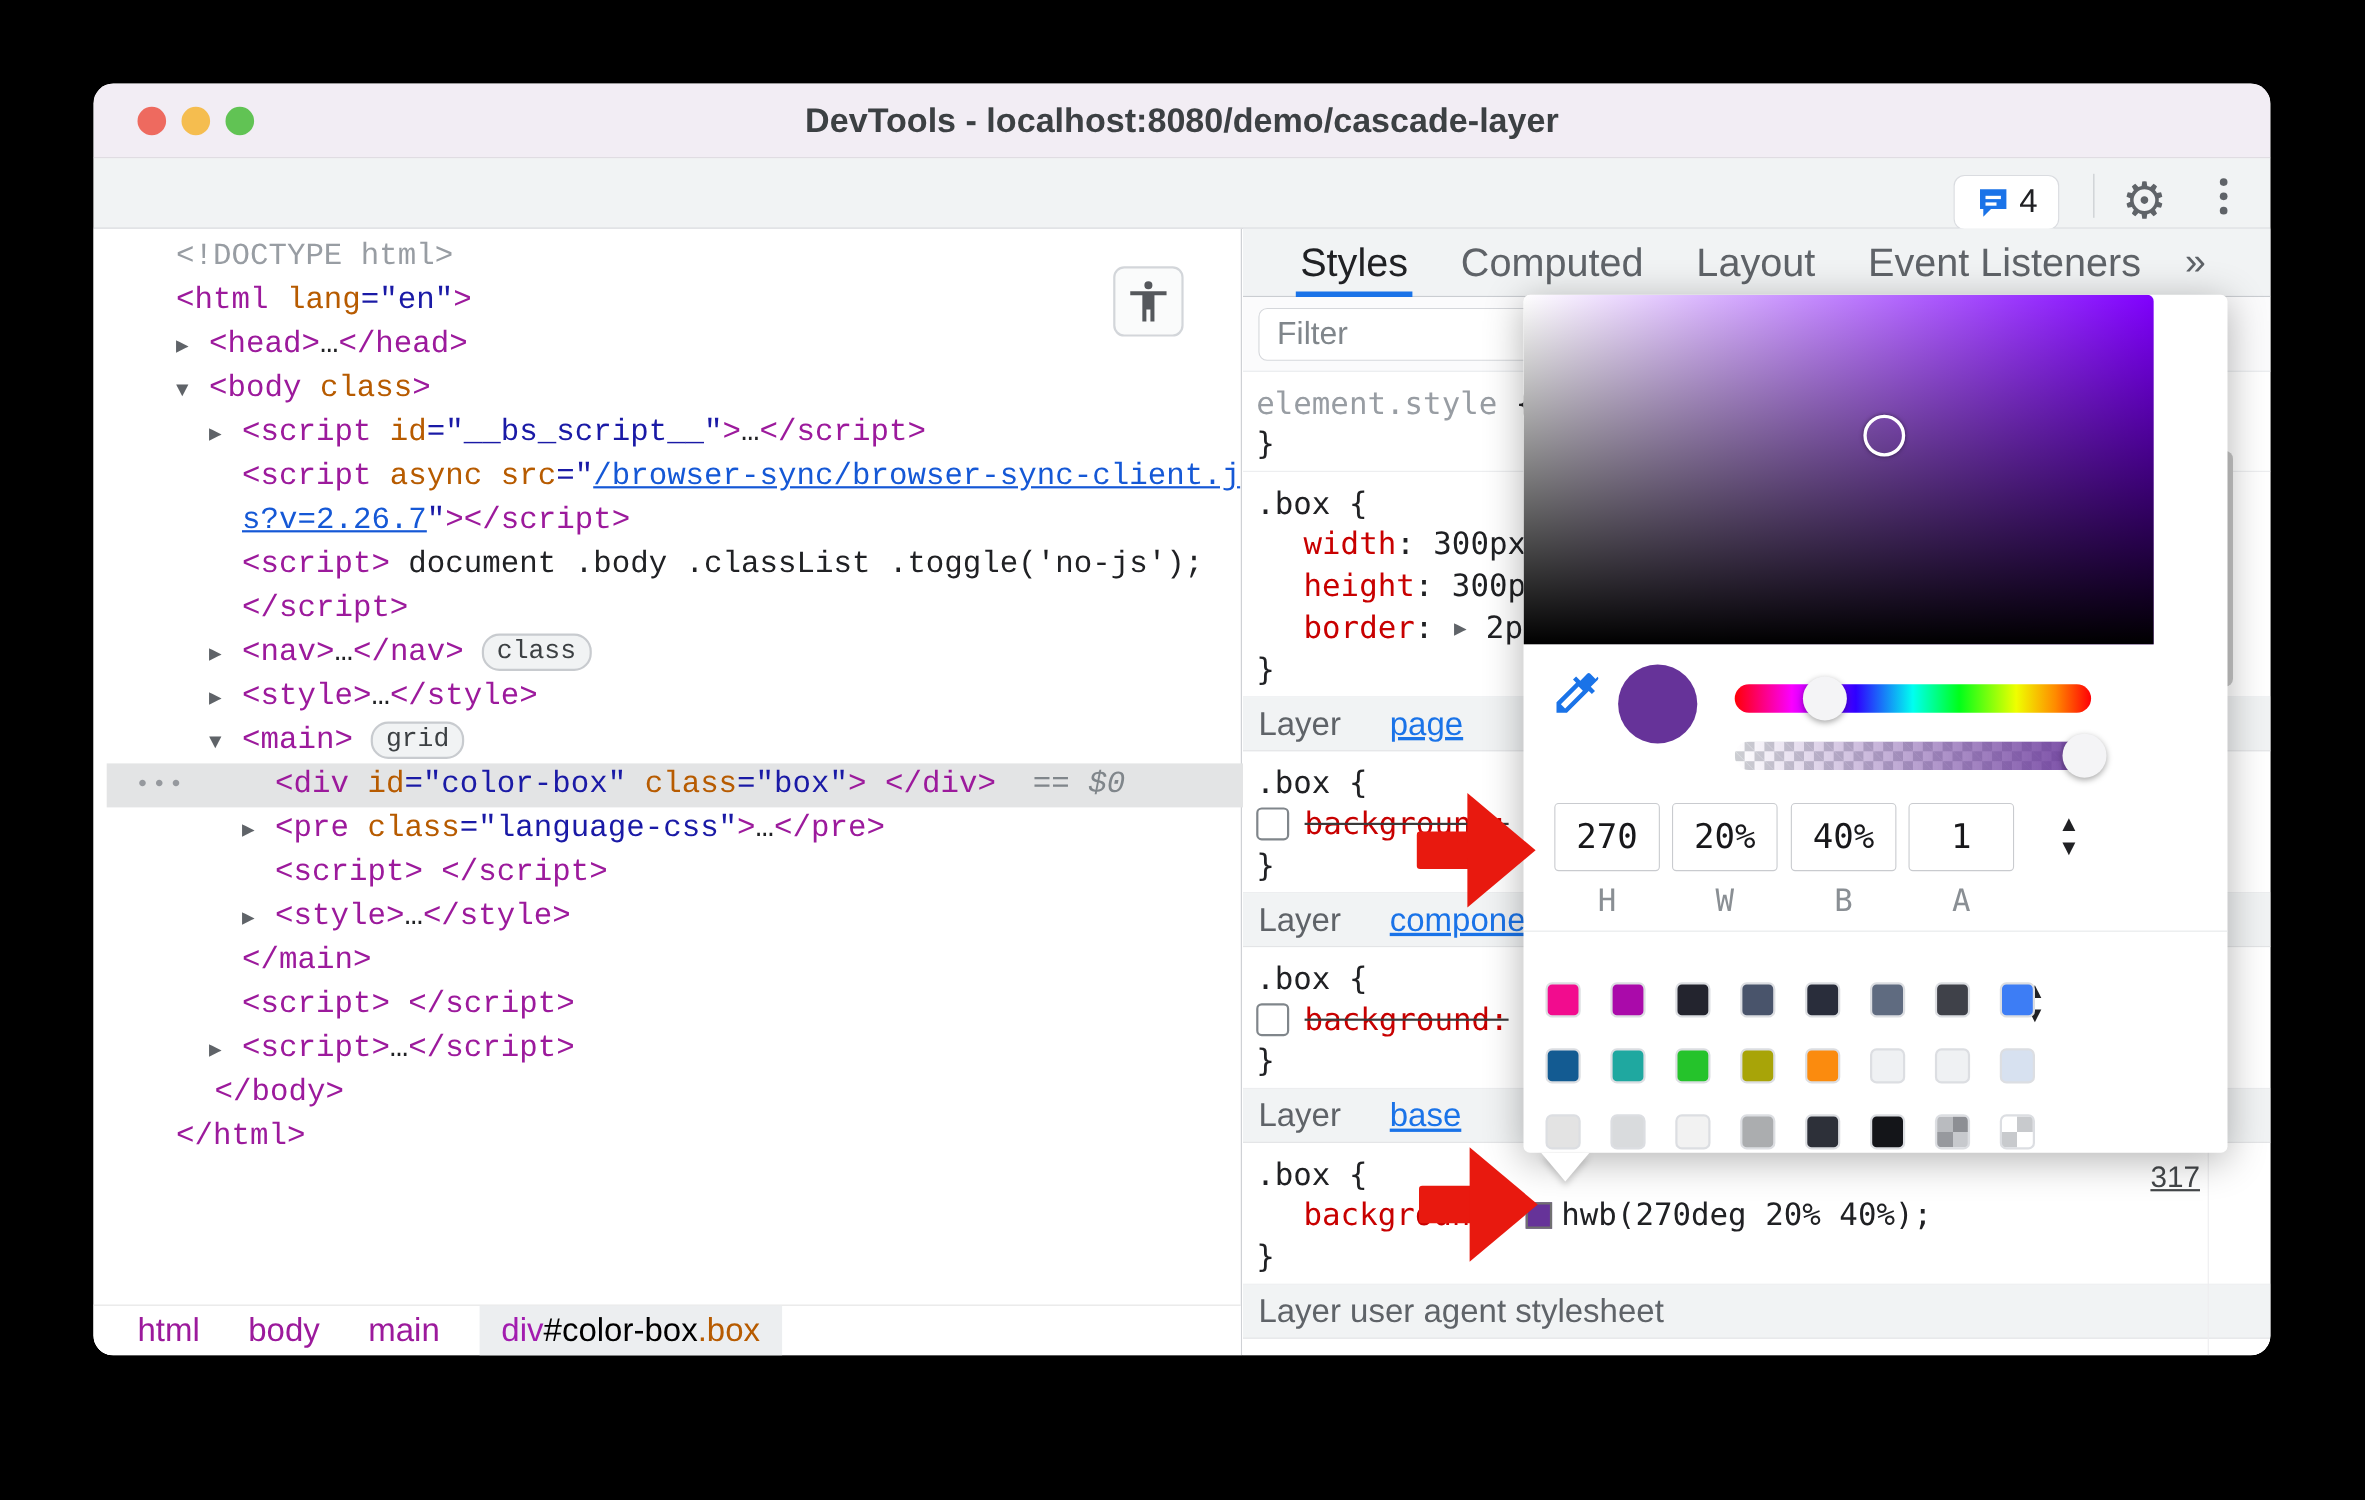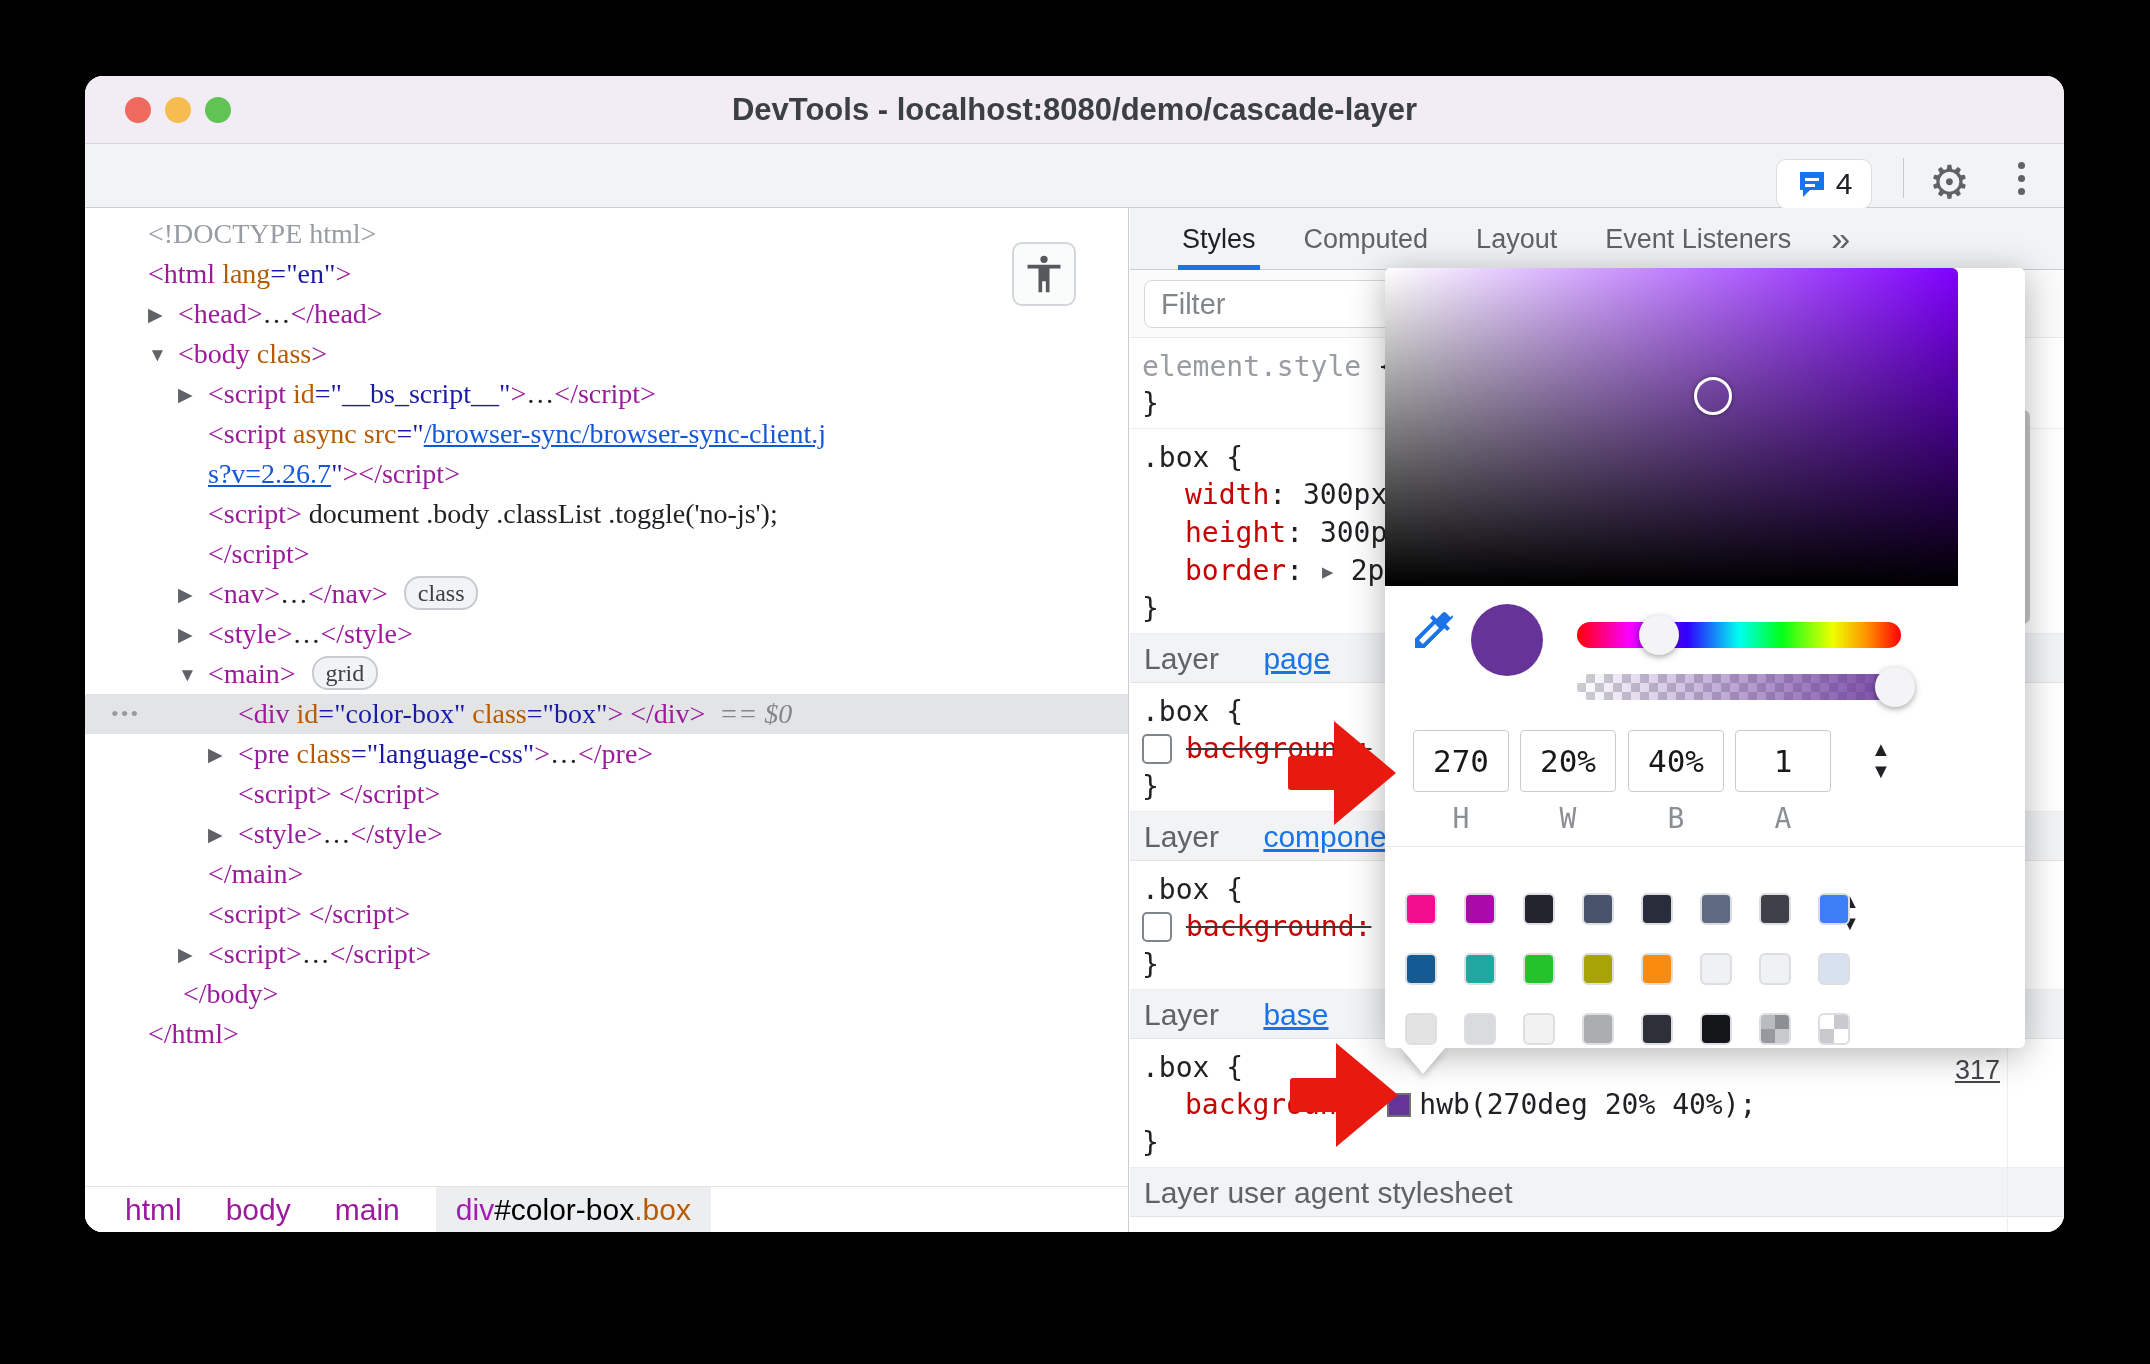--- a/index.html
+++ b/index.html
@@ -30,21 +30,21 @@
   .gear{position:absolute;right:94px;top:6px;font-size:46px;color:#5F6368;font-family:"DejaVu Sans",sans-serif;line-height:64px;}
   .kebab{position:absolute;right:38px;top:12px;width:8px;height:44px;}
   .kebab i{display:block;width:7px;height:7px;border-radius:50%;background:#5F6368;margin:6px 0;}
 
   
   .content{position:absolute;left:0;top:132px;width:100%;bottom:0;background:#fff;}
   .elements-panel{position:absolute;left:0;top:0;width:1044px;bottom:0;border-right:1px solid #CACDD1;background:#fff;}
   .styles-panel{position:absolute;left:1045px;top:0;right:0;bottom:0;background:#fff;}
 
   
-  #domtree{position:absolute;left:0;top:6px;width:100%;font-family:Liberation Serif, serif;font-size:28px;}
+  #domtree{position:absolute;left:12px;top:6px;width:100%;font-family:Liberation Mono, monospace;font-size:28px;}
   .dom-row{position:relative;height:40px;line-height:40px;white-space:pre;}
   .dom-row.sel{background:#E3E4E5;}
   .tri{position:absolute;top:1px;font-size:19px;color:#5F6368;}
   .row-dots{position:absolute;left:26px;top:0;font-size:22px;letter-spacing:2px;color:#96999E;}
   .c-g{color:#989DA3;}
   .c-t{color:#9C1A9C;}
   .c-a{color:#B75B00;}
   .c-v{color:#1A1AA6;}
   .c-k{color:#1558D6;text-decoration:underline;}
   .c-d{color:#202124;}
@@ -57,21 +57,21 @@
   .crumbs{position:absolute;left:0;bottom:0;width:100%;height:46px;border-top:1px solid #E3E3E3;background:#fff;display:flex;align-items:center;font-size:30px;}
   .crumb{color:#9C1A9C;margin-left:44px;}
   .crumb:first-child{margin-left:40px;}
   .crumb-sel{margin-left:36px;background:#ECEEF0;height:46px;line-height:46px;padding:0 20px;}
   .cs-tag{color:#a21caf;}
   .cs-id{color:#000000;}
   .cs-cls{color:#B75B00;}
 
   
   .sp-tabs{position:absolute;left:0;top:0;width:100%;height:62px;background:#F1F3F4;border-bottom:1px solid #CACDD1;display:flex;align-items:center;padding-left:28px;}
-  .sp-tab{position:relative;height:62px;line-height:62px;padding:0 24px;font-size:27px;color:#5F6368;white-space:nowrap;}
+  .sp-tab{position:relative;height:62px;line-height:62px;padding:0 24px;font-size:36px;color:#5F6368;white-space:nowrap;}
   .sp-tab.active{color:#202124;}
   .sp-tab.active::after{content:"";position:absolute;left:20px;right:20px;bottom:0;height:5px;background:#1A73E8;}
   .sp-more{font-size:34px;color:#5F6368;padding:0 16px;}
   .filter-row{position:absolute;left:0;top:62px;width:100%;height:68px;background:#FBFBFC;border-bottom:1px solid #E8EAED;}
   .filter-input{position:absolute;left:14px;top:10px;width:690px;height:48px;border:1px solid #D5D7DB;border-radius:8px;background:#fff;font-size:29px;color:#202124;padding:0 16px;font-family:"Liberation Sans",sans-serif;}
   .filter-input::placeholder{color:#80868B;}
   .gutter{position:absolute;right:56px;top:62px;bottom:0;width:1px;background:#EDEDEF;}
   .scroll-thumb{position:absolute;right:34px;top:202px;width:14px;height:214px;border-radius:7px;background:#C7C7C7;}
 
   #styleslist{position:absolute;left:0;top:130px;width:934px;}

